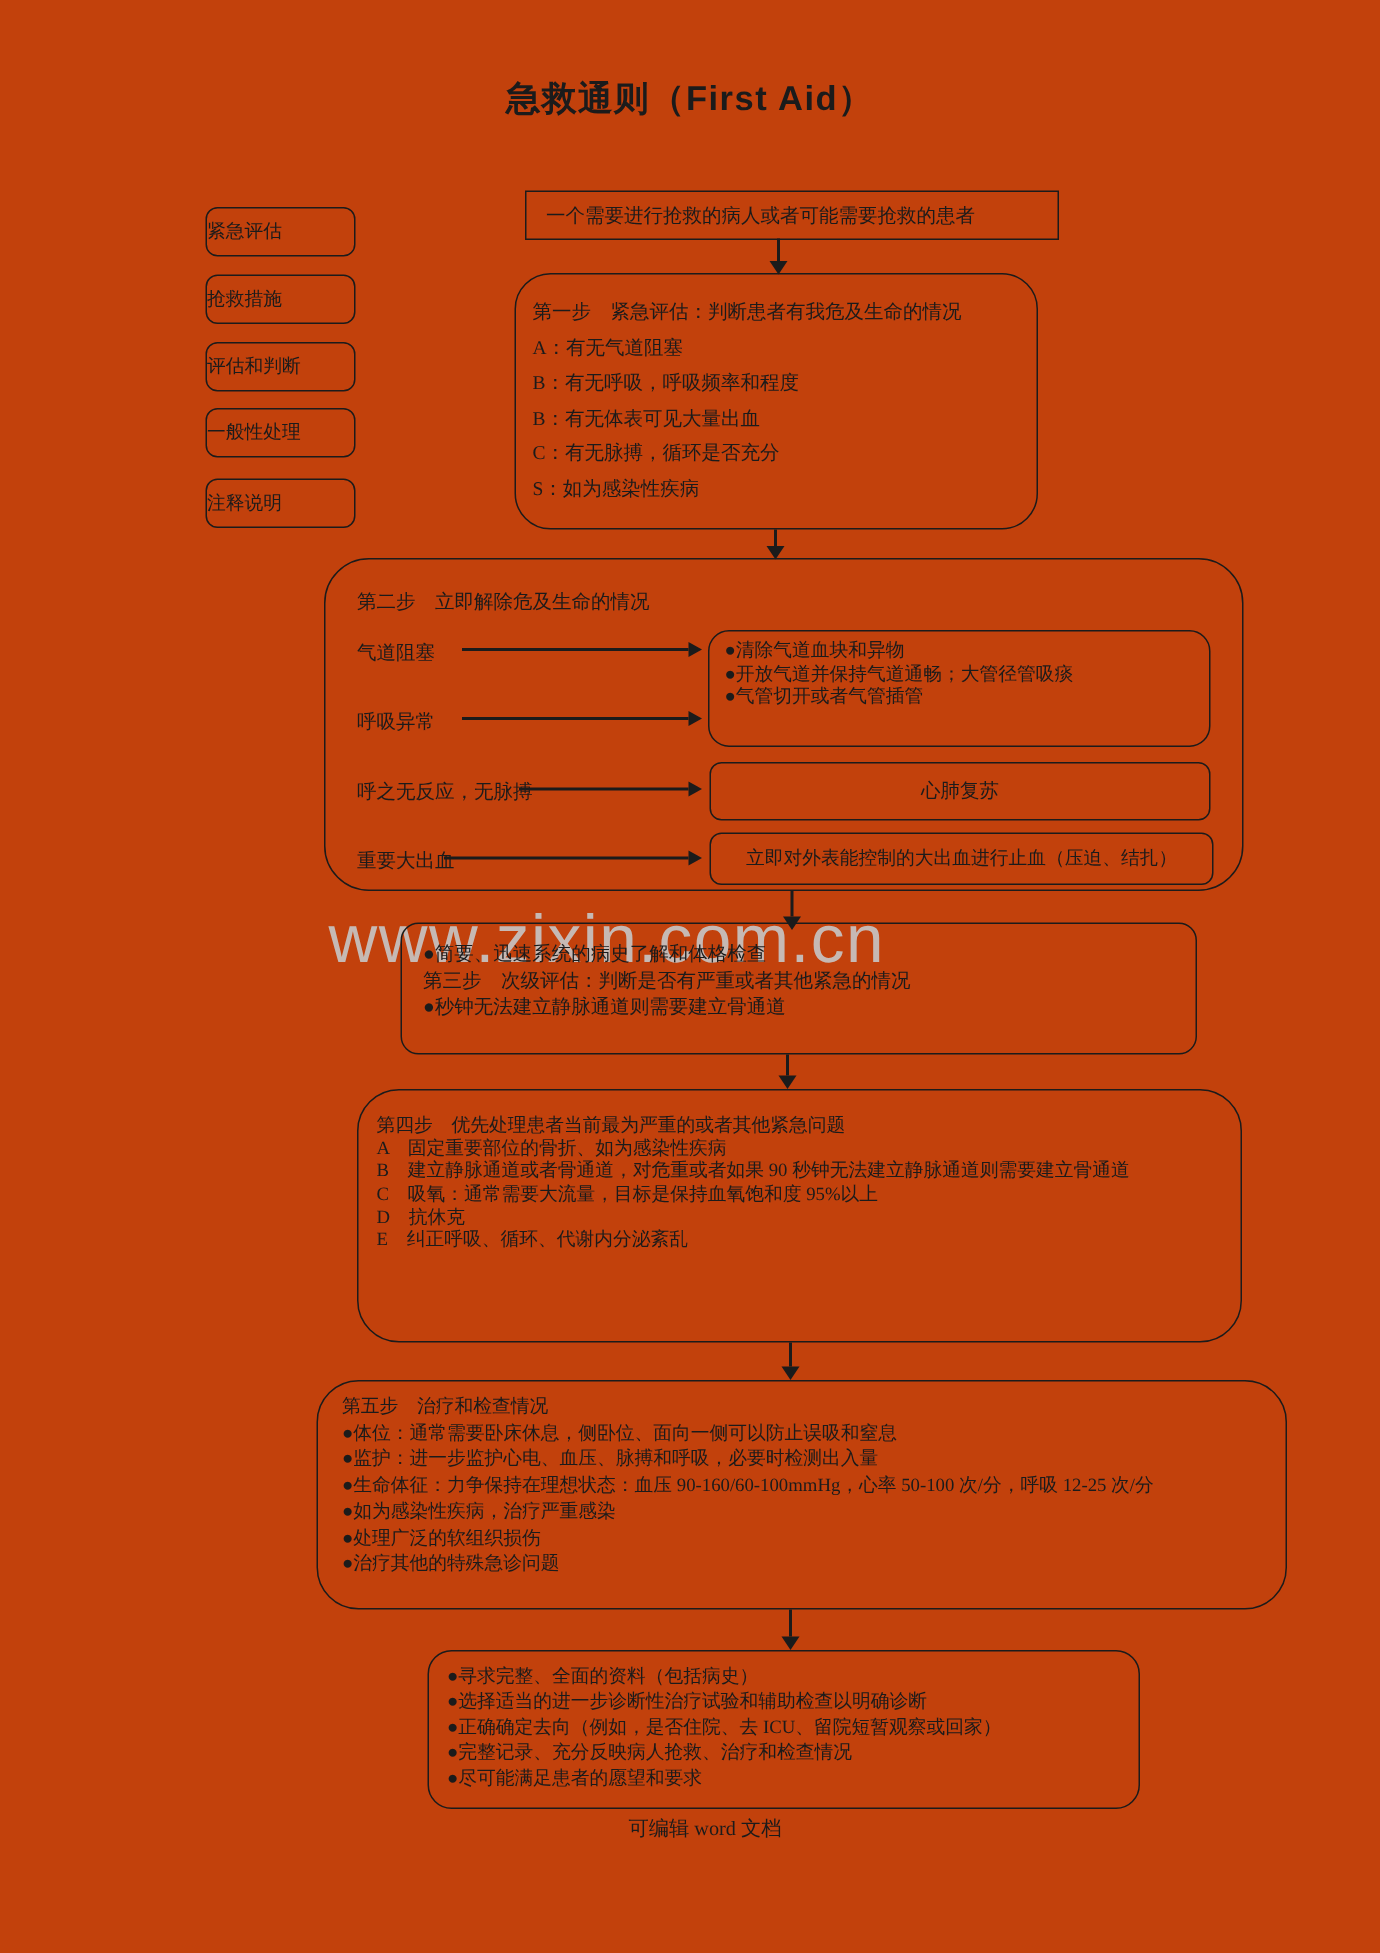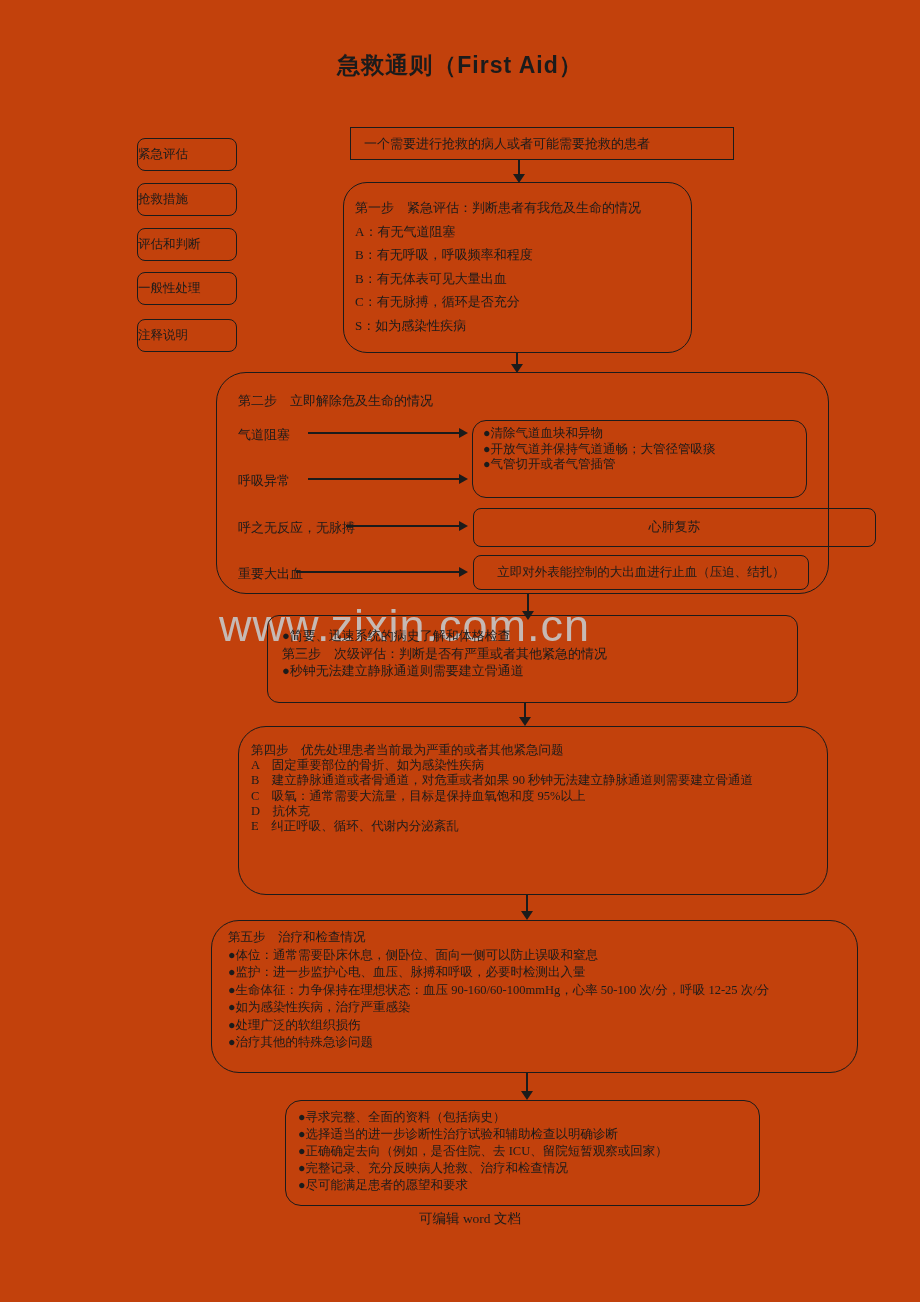--- a/index.html
+++ b/index.html
@@ -7,31 +7,31 @@
         font-family:"Liberation Serif","DejaVu Serif",serif;color:#1b1b1b;}
   .abs{position:absolute;}
   .doc-title{top:50px;left:0;right:0;text-align:center;font-size:23px;font-weight:bold;
              font-family:"Liberation Sans","DejaVu Sans",sans-serif;letter-spacing:1px;}
   .watermark{top:600px;left:219px;font-size:45px;color:#c7c7c7;opacity:.9;z-index:0;
              font-family:"Liberation Sans","DejaVu Sans",sans-serif;letter-spacing:1px;white-space:nowrap;}
   .box{position:absolute;border:1.6px solid #1b1b1b;background:transparent;z-index:2;box-sizing:border-box;} .r12{border-radius:12px;} .r16{border-radius:16px;}
   .r24{border-radius:24px;} .r28{border-radius:28px;}
   .legend-box{left:137px;width:100px;height:33px;line-height:31px;padding-left:0;
               font-size:12.5px;border-radius:8px;white-space:nowrap;}
-  .start-box{left:350px;top:127px;width:384px;height:33px;line-height:31px;
+  .start-box{left:350px;top:127px;width:356px;height:33px;line-height:31px;
              padding-left:13px;font-size:13px;white-space:nowrap;}
   .lines div{white-space:nowrap;}
   .step1{left:343px;top:182px;width:349px;height:171px;padding:13px 0 0 11px;
          font-size:13px;line-height:23.6px;}
   .step2{left:216px;top:372px;width:613px;height:222px;border-radius:30px;}
   .s2label{position:absolute;font-size:13px;white-space:nowrap;z-index:2;}
   .inner{position:absolute;border:1.4px solid #1b1b1b;box-sizing:border-box;z-index:2;background:transparent;}
   .airway{left:472px;top:420px;width:335px;height:78px;border-radius:14px;
           padding:5px 0 0 10px;font-size:12.5px;line-height:15.6px;}
-  .cpr{left:473px;top:508px;width:403px;height:39px;border-radius:8px;
+  .cpr{left:473px;top:508px;width:334px;height:39px;border-radius:8px;
        line-height:36px;text-align:center;font-size:13px;}
   .bleed{left:473px;top:555px;width:336px;height:35px;border-radius:8px;
          line-height:32px;text-align:center;font-size:12.5px;white-space:nowrap;}
   .step3{left:267px;top:615px;width:531px;height:88px;padding:11px 0 0 14px;
          font-size:13px;line-height:17.6px;}
   .step4{left:238px;top:726px;width:590px;height:169px;padding:16px 0 0 12px;
          font-size:12.5px;line-height:15.2px;}
   .step5{left:211px;top:920px;width:647px;height:153px;padding:8px 0 0 16px;
          font-size:12.5px;line-height:17.5px;}
   .final{left:285px;top:1100px;width:475px;height:106px;padding:8px 0 0 12px;

